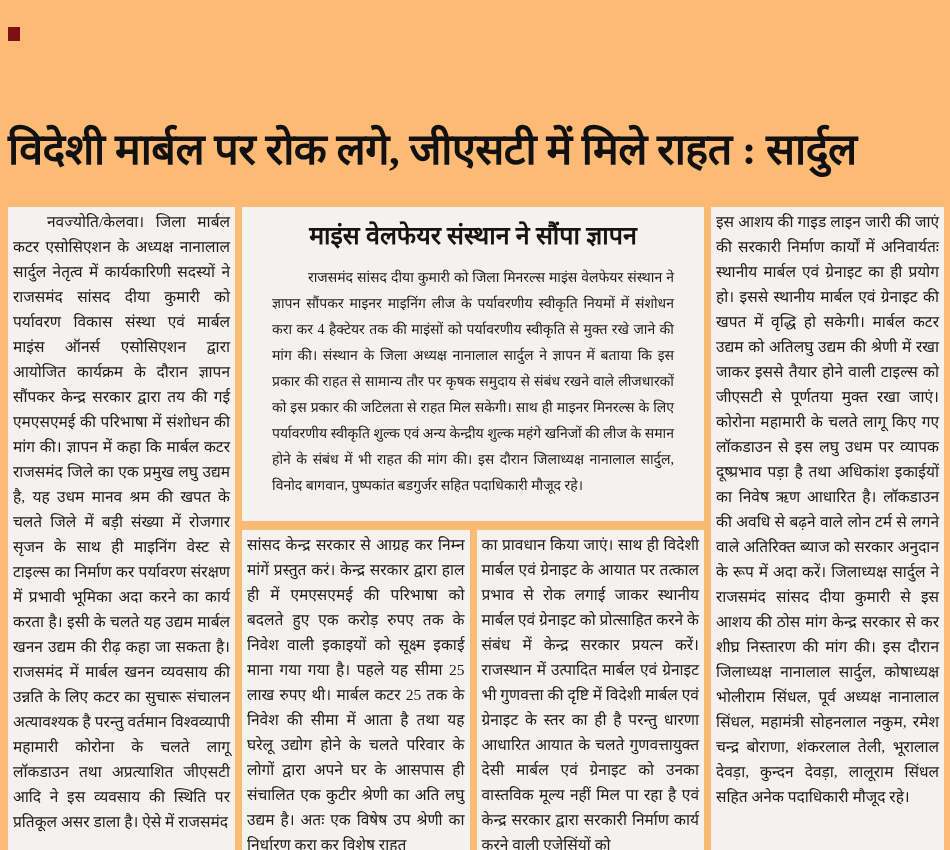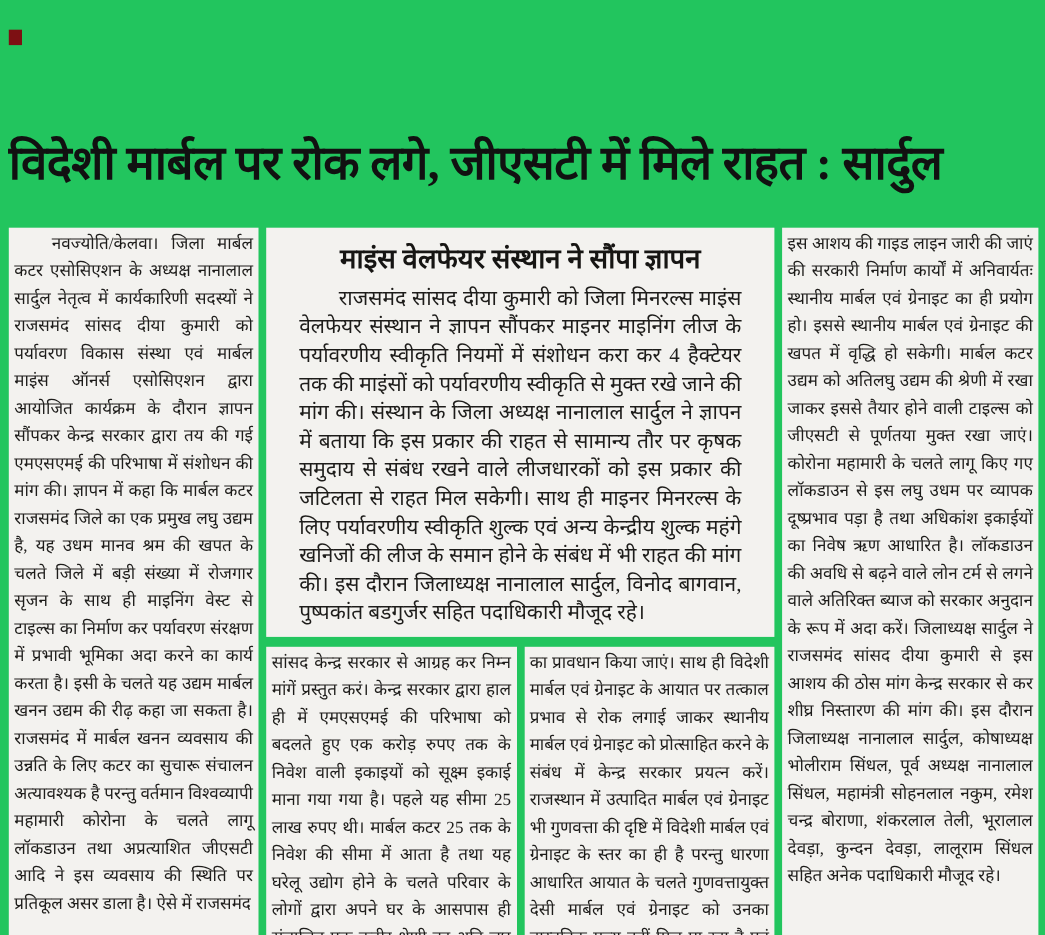--- a/index.html
+++ b/index.html
@@ -1,20 +1,20 @@
 <!DOCTYPE html>
 <html><head>
 <meta charset="utf-8">
 <style>
   html, body { margin: 0; padding: 0; background: #ffffff; }
   .page {
     position: relative;
     width: 950px;
     height: 850px;
-    background: #22c55e;
+    background: #fdba74;
     overflow: hidden;
     font-family: "Liberation Serif", "DejaVu Serif", serif;
     color: #1d1c1a;
   }
   .corner-mark {
     position: absolute;
     left: 8px;
     top: 27px;
     width: 12px;
     height: 14px;
@@ -50,32 +50,32 @@
   .col-right { width: 233px; min-height: 612px; padding: 2px 5px; }
   .middle {
     width: 462px;
     display: flex;
     flex-direction: column;
     gap: 9px;
   }
   .box {
     background: #f3f2ef;
     box-sizing: border-box;
-    padding: 8px 30px 8px;
+    padding: 8px 16px 8px;
   }
   .box-heading {
     margin: 2px 0 8px;
     text-align: center;
     font-size: 25px;
     font-weight: bold;
     color: #161513;
   }
   .box-body {
-    margin: 0;
-    font-size: 19px;
+    margin: 14px;
+    font-size: 14px;
     line-height: 26px;
     text-align: justify;
     text-indent: 36px;
   }
   .mid-cols { display: flex; gap: 7px; flex: 1; }
   .mid-cols .col { flex: 1; padding: 2px 5px; }
   .col p {
     margin: 0;
     font-size: 15.5px;
     line-height: 25px;

